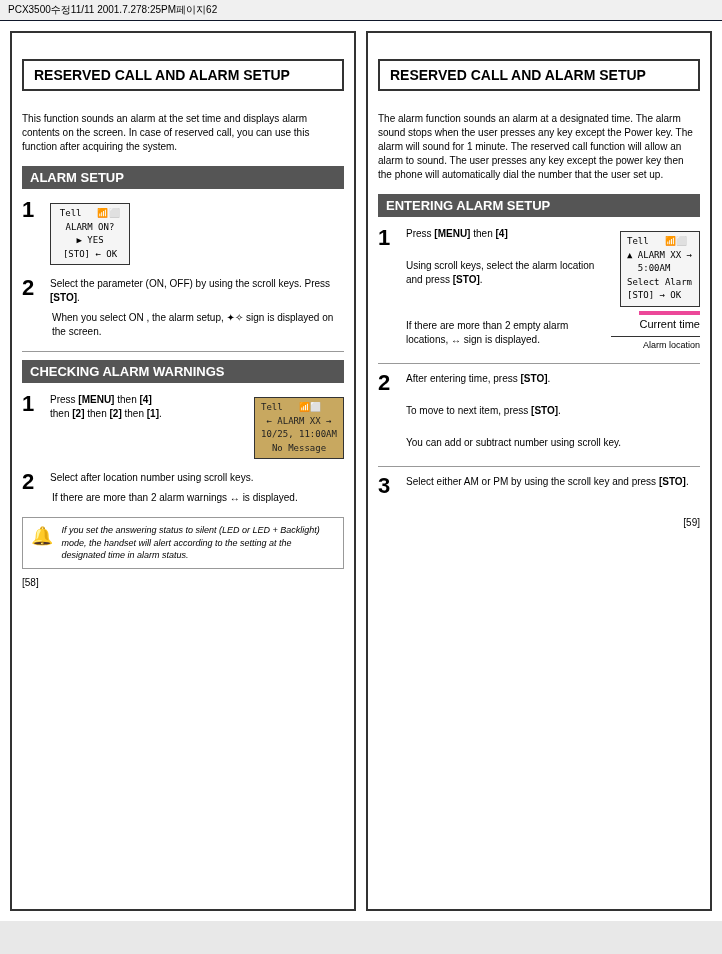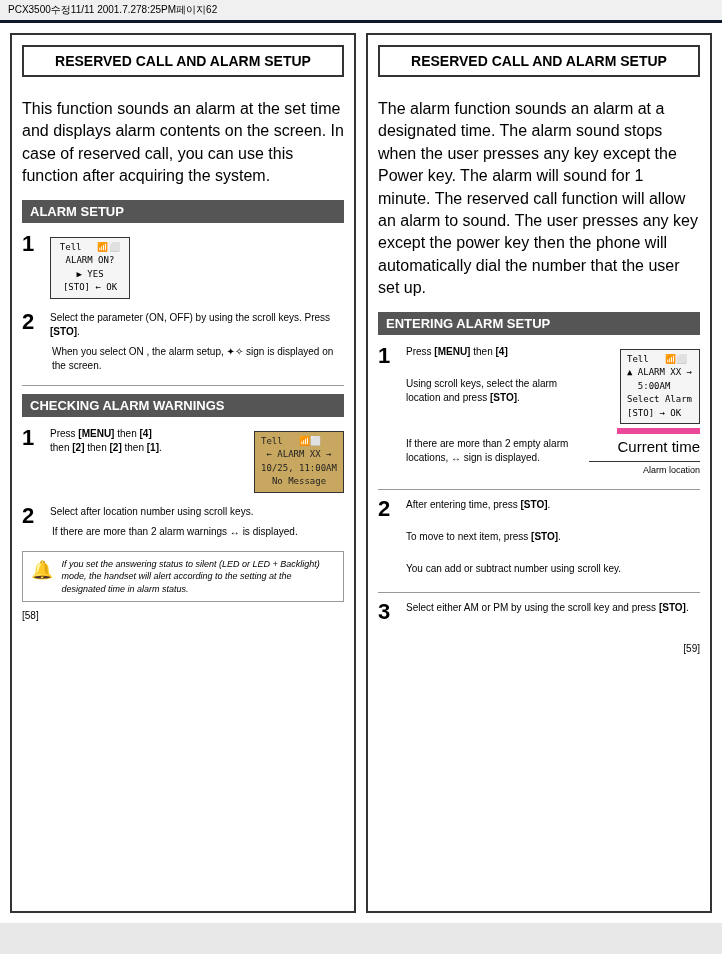--- a/index.html
+++ b/index.html
@@ -7,46 +7,46 @@
       font-family: Arial, Helvetica, sans-serif;
       font-size: 11px;
       background: #e8e8e8;
       width: 722px;
       min-height: 954px;
     }
     .page-header {
       background: #f0f0f0;
       padding: 3px 8px;
       font-size: 10px;
-      border-bottom: 3px solid #0f172a;
+      border-bottom: 1px solid #0f172a;
     }
     .main-content {
       display: flex;
       background: white;
       padding: 10px;
       gap: 10px;
       min-height: 900px;
     }
     .left-panel, .right-panel {
       flex: 1;
       padding: 10px;
       border: 2px solid #333;
       position: relative;
     }
     .panel-title {
       font-size: 14px;
       font-weight: bold;
-      text-align: center;
       border: 2px solid #333;
       padding: 6px 10px;
       margin-bottom: 10px;
       background: white;
+      margin-top: 16px;
     }
     .intro-text {
-      font-size: 16px;
+      font-size: 10px;
       line-height: 1.4;
       margin-bottom: 12px;
       margin-top: 21px;
     }
     .section-header {
       background: #555;
       color: white;
       font-weight: bold;
       font-size: 13px;
       padding: 4px 8px;
@@ -236,21 +236,21 @@
           </div>
           <div style="min-width:90px; display:flex; flex-direction:column; align-items:flex-end;">
             <div class="display-box-left" style="text-align:left;">
               <div>Tell &nbsp; 📶⬜</div>
               <div>▲ ALARM XX →</div>
               <div>&nbsp;&nbsp;5:00AM</div>
               <div>Select Alarm</div>
               <div>[STO] → OK</div>
             </div>
             <div style="margin-top:4px; text-align:right;">
-              <div class="annotation-label" style="font-size:15px; border-top:6px solid #ec4899; padding-top:2px;margin-left:28px;">Current time</div>
+              <div class="annotation-label" style="font-size:11px; border-top:4px solid #ec4899; padding-top:2px;margin-left:28px;">Current time</div>
               <div class="annotation-label" style="font-size:9px; margin-top:4px; border-top:1px solid #333; padding-top:2px;text-align:right;">Alarm location</div>
             </div>
           </div>
         </div>
       </div>
     </div>
 
     <div class="divider"></div>
 
     <div class="step-row">

